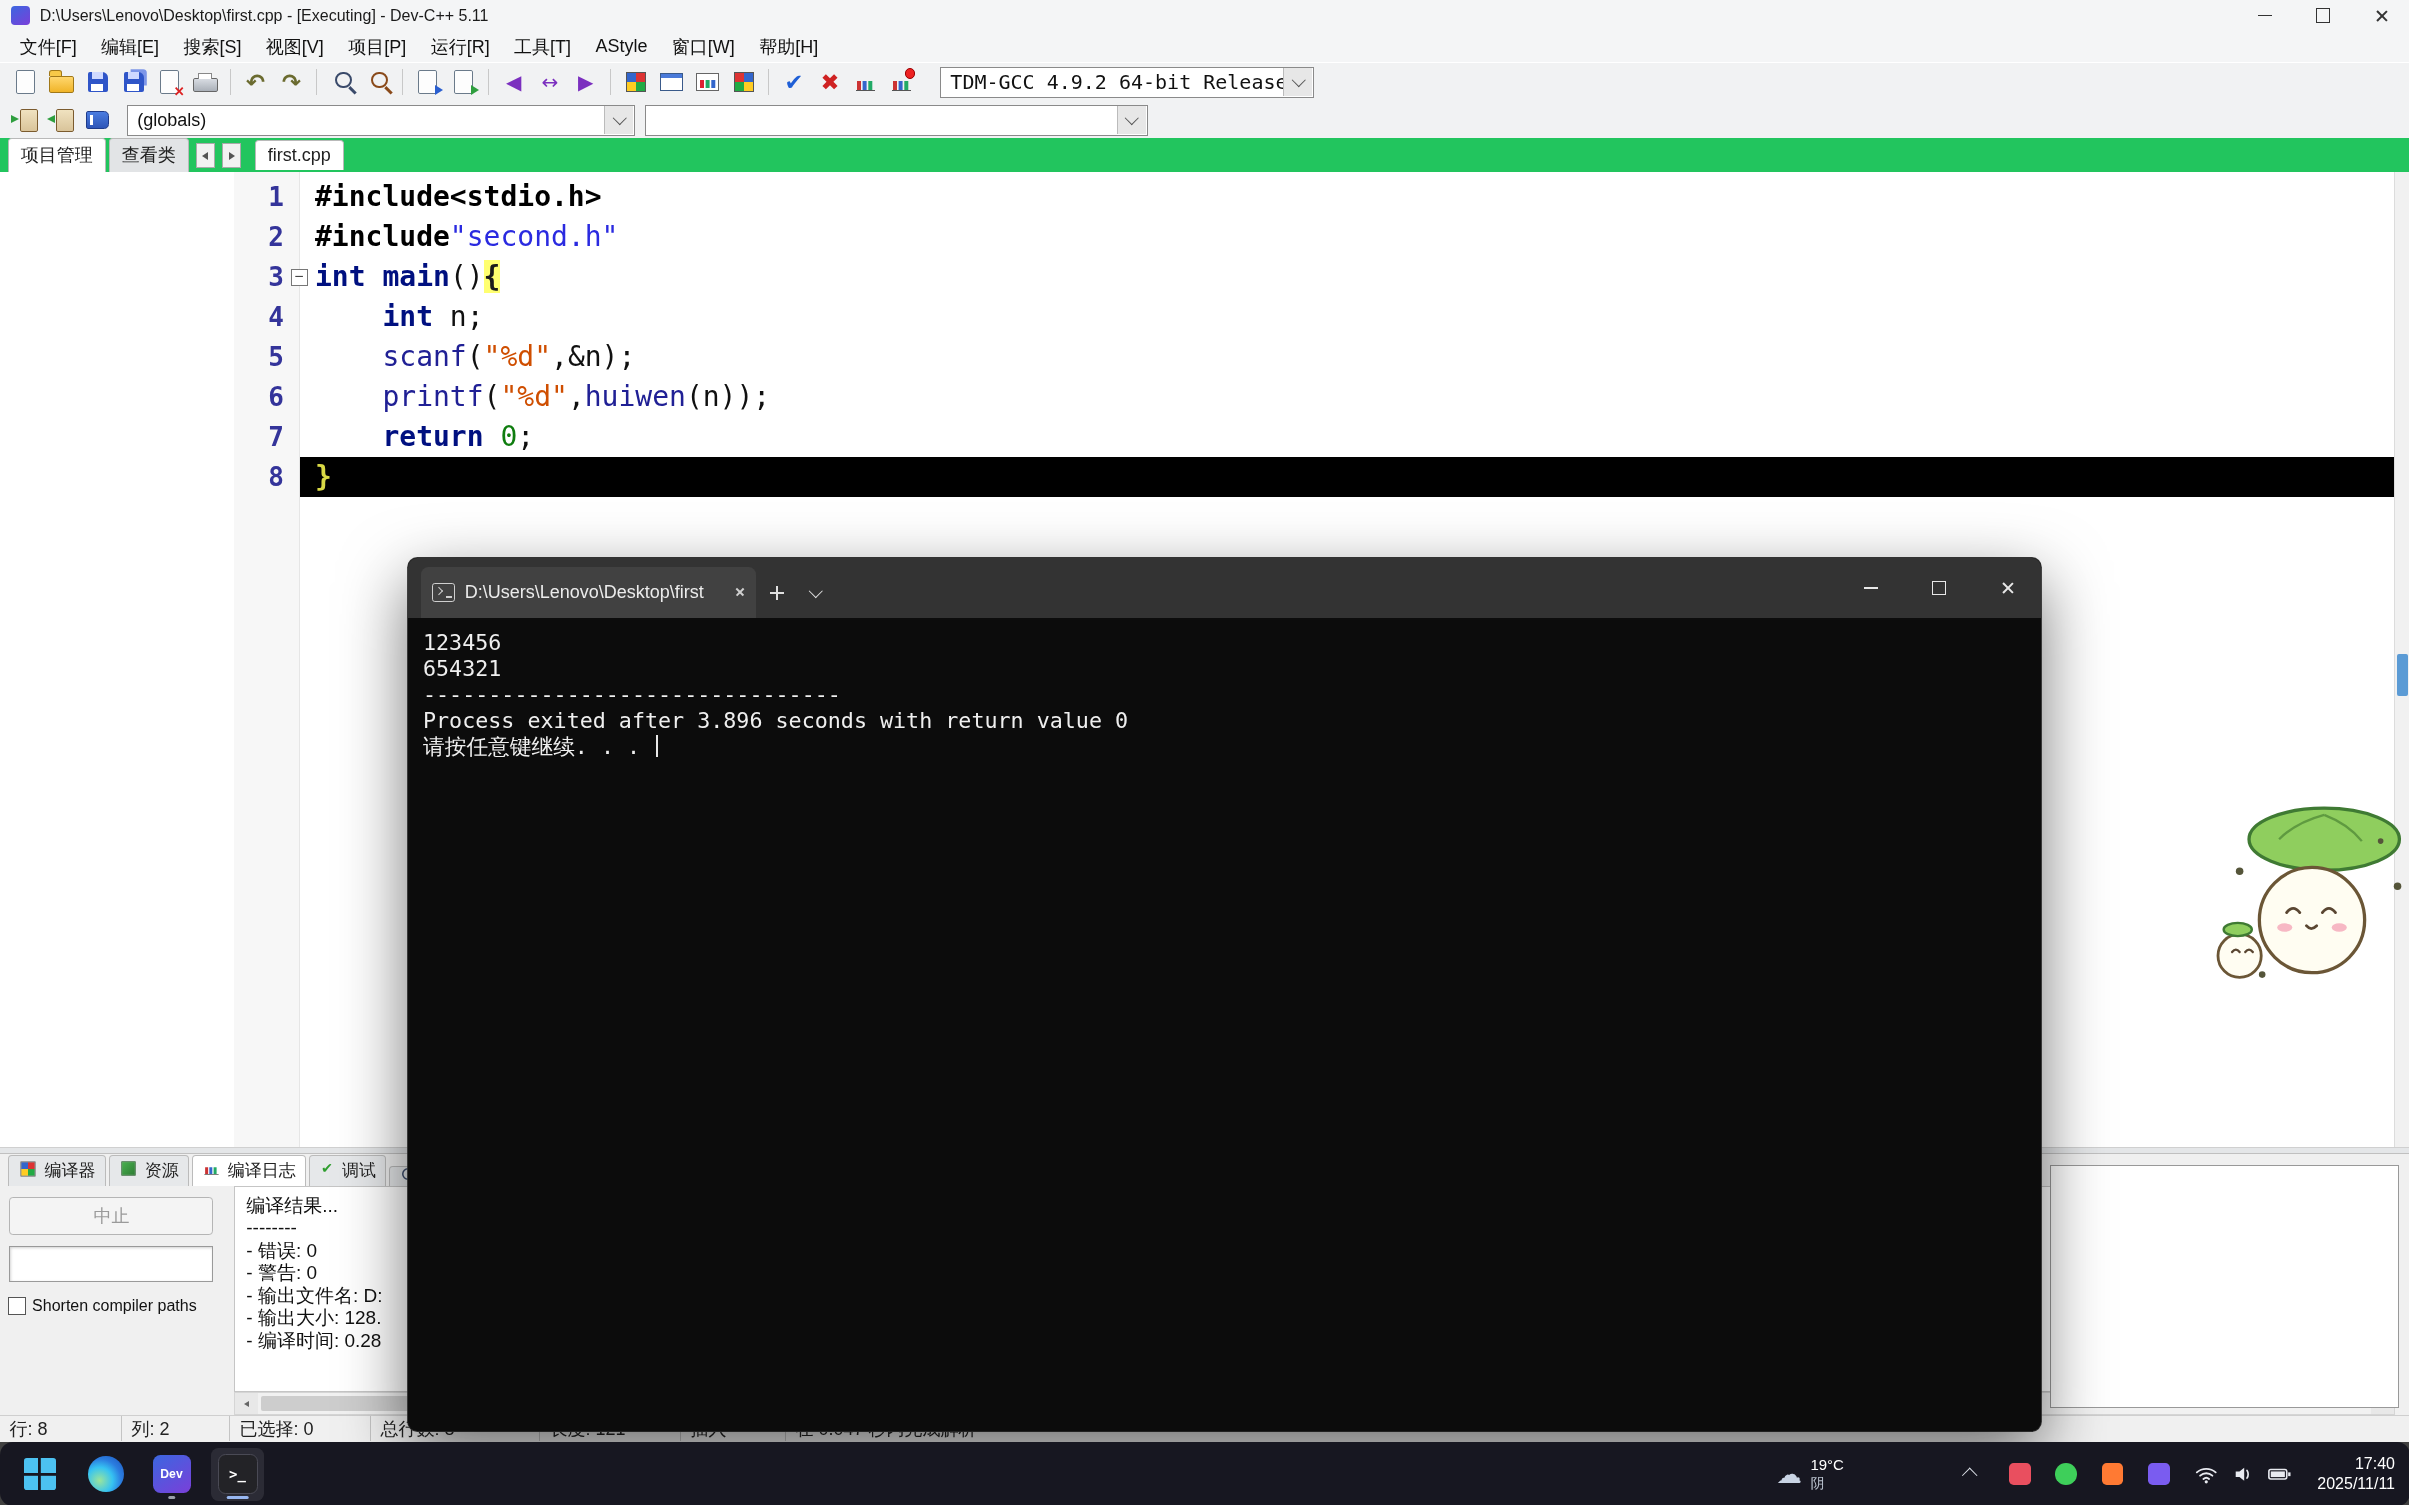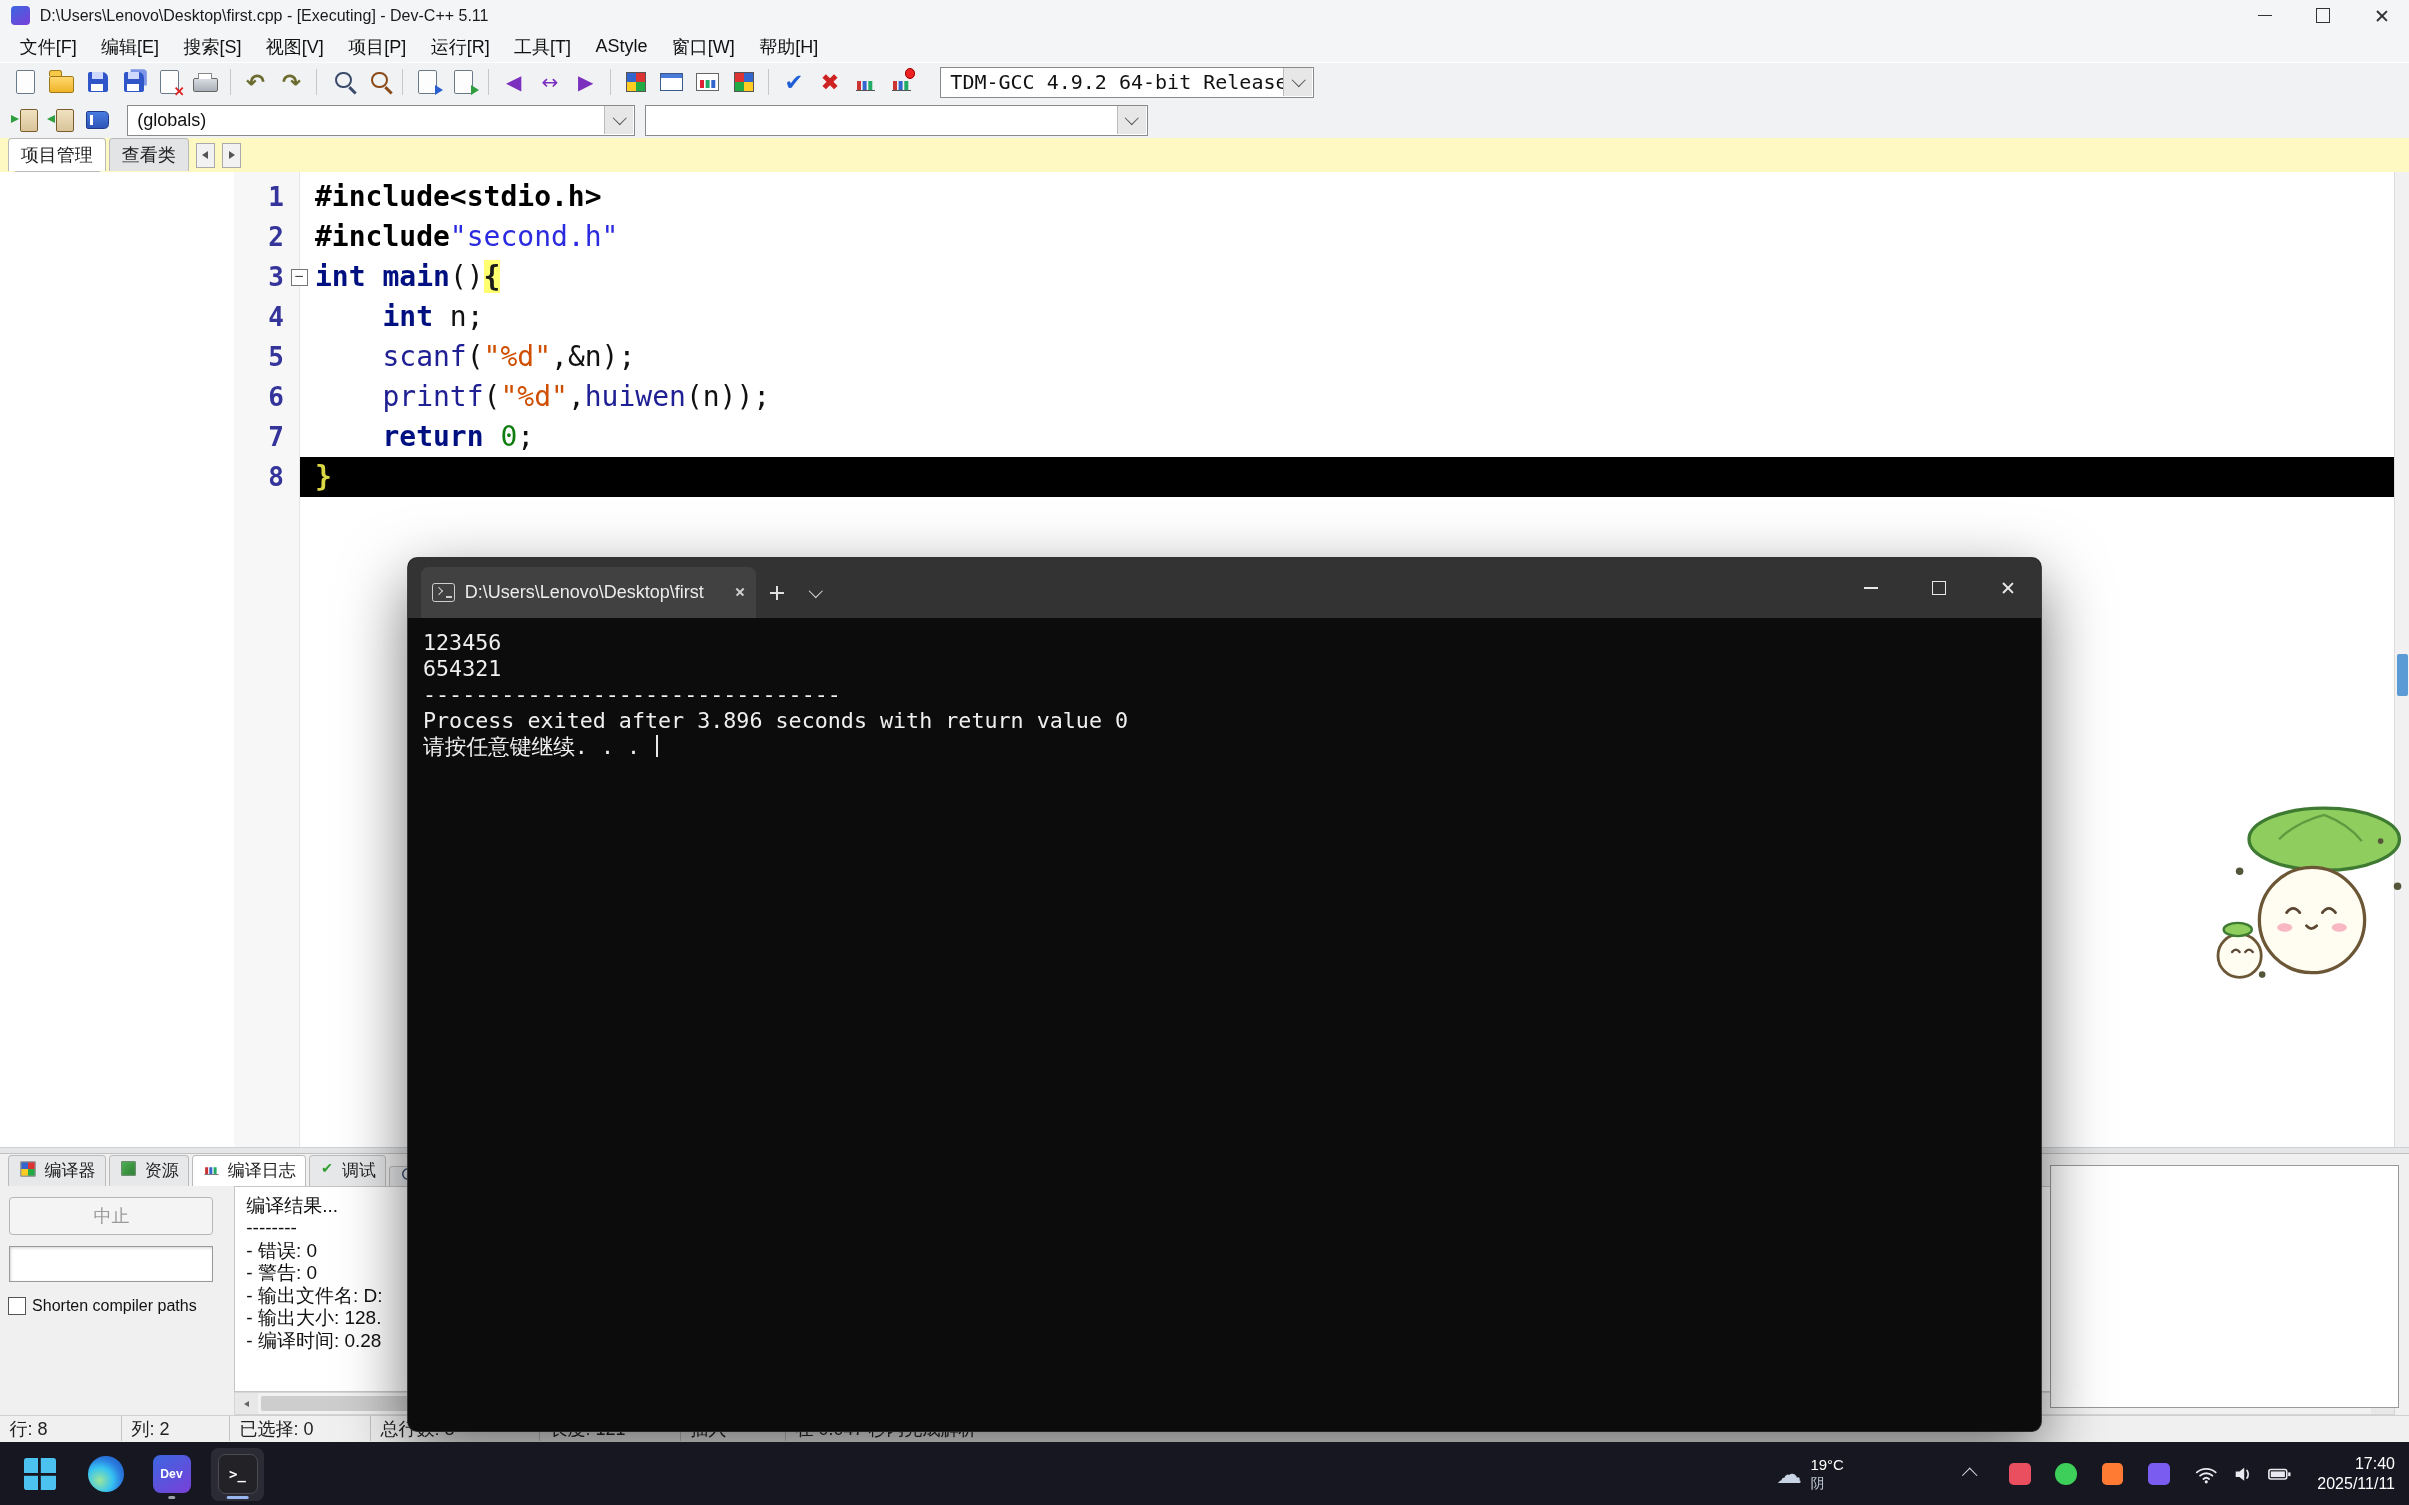--- a/index.html
+++ b/index.html
@@ -77,22 +77,22 @@
 
   .combo{height:29px;background:#fff;border:0.9px solid #8a8a8a;display:flex;align-items:center;
          font-size:18px;padding-left:9.4px;position:relative;color:#111;}
   .combo .arrow-box{position:absolute;right:0.9px;top:0.9px;bottom:0.9px;width:28px;background:#e7e7e7;
          border-left:0.9px solid #bbb;display:flex;align-items:center;justify-content:center;}
   .chev-shape{width:8.5px;height:8.5px;border-right:1.9px solid #555;border-bottom:1.9px solid #555;transform:rotate(45deg);margin-top:-3.8px;}
   .compiler-combo{width:363px;margin-left:20px;font-family:"DejaVu Sans Mono",monospace;font-size:20px;}
   .globals-combo{width:497px;margin-left:11.3px;}
   .members-combo{width:492px;margin-left:9.4px;}
 
-  .tabrow{position:absolute;left:0;top:138px;right:0;height:34px;background:#fef9c3;border-bottom:0.9px solid #c9c9c9;
-          display:flex;align-items:flex-start;font-size:18px;color:#222;flex-direction:column;}
+  .tabrow{position:absolute;left:0;top:138px;right:0;height:34px;background:#22c55e;border-bottom:0.9px solid #c9c9c9;
+          display:flex;align-items:center;font-size:18px;color:#222;}
   .side-tabs{width:234px;display:flex;align-items:flex-end;padding-left:7.5px;gap:2.8px;}
   .tab{padding:3.8px 12.2px 4.7px;border:0.9px solid #b9b9b9;border-bottom:none;border-radius:3.8px 3.8px 0 0;background:#e2e4e6;white-space:nowrap;}
   .tab.active{background:#fff;}
   .spin{width:22.6px;height:22.6px;border:0.9px solid #aaa;background:#f2f2f2;display:flex;align-items:center;justify-content:center;margin:0 0 3.8px 3.8px;}
   .tri-left{width:0;height:0;border-right:6.6px solid #555;border-top:4.7px solid transparent;border-bottom:4.7px solid transparent;}
   .tri-right{width:0;height:0;border-left:6.6px solid #555;border-top:4.7px solid transparent;border-bottom:4.7px solid transparent;}
   .file-tab{margin-left:13px;}
 
   .left-panel{position:absolute;left:0;top:172px;width:234px;height:981px;background:#fff;border-right:0.9px solid #c9c9c9;}
 
@@ -174,21 +174,21 @@
   .cbtn .glyph-close{color:#e8e8e8;}
   .cbody{padding:12.2px 15px;font-family:"DejaVu Sans Mono",monospace;font-size:21.7px;line-height:26px;color:#efefef;white-space:pre;}
   .cline{height:26px;}
   .caret-bar{display:inline-block;width:1.9px;height:21.7px;background:#e8e8e8;vertical-align:-2.8px;margin-left:2.8px;}
 
   
   .pet{position:absolute;left:2213px;top:796px;z-index:5;}
 
   
   .taskbar{position:absolute;left:0;bottom:0;width:100%;height:64px;background:#171721;z-index:30;
-           display:flex;align-items:center;color:#e8eaf0;}
+           display:flex;align-items:center;color:#e8eaf0;border-radius:13px;}
   .tk-left{display:flex;align-items:center;padding-left:13px;gap:13px;}
   .tkbtn{width:53px;height:53px;border-radius:7.5px;display:flex;align-items:center;justify-content:center;position:relative;}
   .tkbtn.active{background:rgba(255,255,255,.09);}
   .ind{position:absolute;bottom:1.9px;left:50%;transform:translateX(-50%);height:2.8px;border-radius:1.9px;background:#9aa0aa;width:7.5px;}
   .ind.wide{width:22.6px;background:#98b7f0;}
   .win-logo{width:32px;height:32px;border-radius:2.8px;background:
       linear-gradient(#171721,#171721) center/100% 2.8px no-repeat,
       linear-gradient(#171721,#171721) center/2.8px 100% no-repeat,#4cc2f1;}
   .edge-ico{width:36px;height:36px;border-radius:50%;background:radial-gradient(circle at 32% 68%,#9be59b 0%,#36c3f2 38%,#2b7de0 62%,#1a50b8 100%);}
   .dev-ico{width:38px;height:38px;border-radius:7.5px;background:linear-gradient(145deg,#3b67e0,#7a3fd9);

